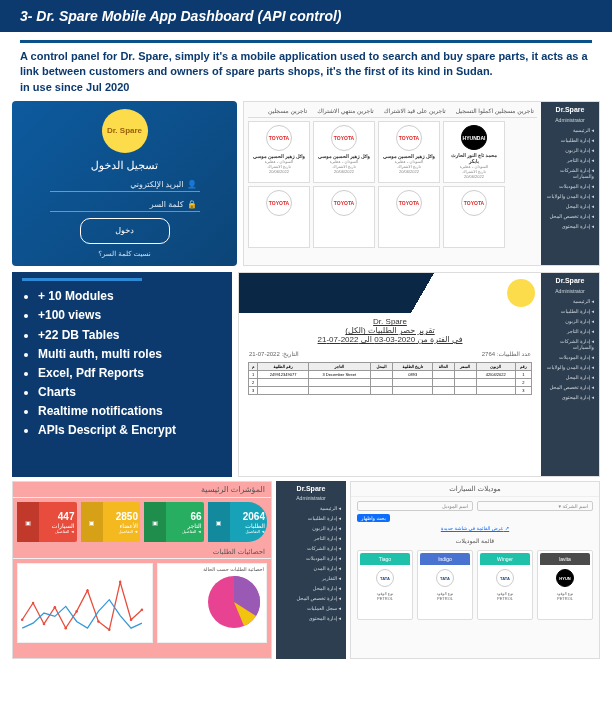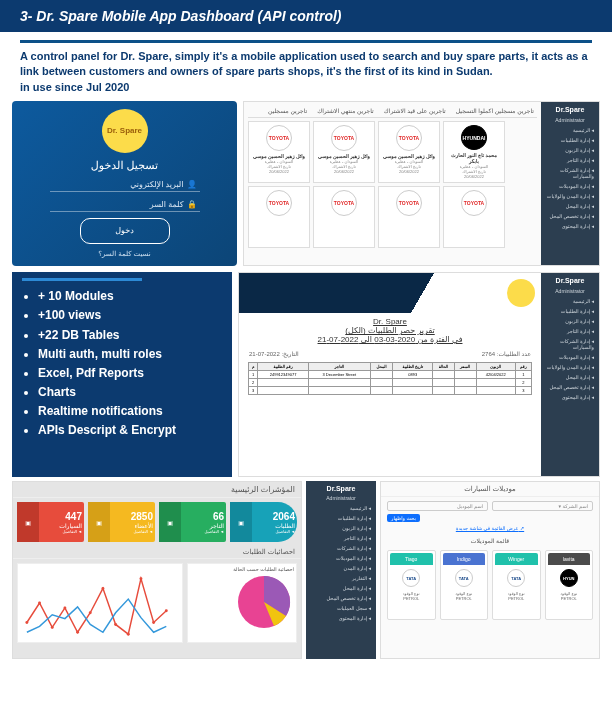--- a/index.html
+++ b/index.html
@@ -37,21 +37,21 @@
 .report-main { flex: 1; }
 .report-head { height: 40px; background: linear-gradient(120deg,#0a2846 60%,#fff 60%); display: flex; align-items: center; justify-content: flex-end; padding: 0 6px; }
 .report-head .rlogo { width: 28px; height: 28px; background: #fcdc4a; border-radius: 50%; }
 .report-title { text-align: center; padding: 4px; font-size: 8px; color: #333; }
 .report-title .underline { text-decoration: underline; }
 .report-meta { display: flex; justify-content: space-between; padding: 2px 10px; font-size: 6px; color: #666; }
 .report-table { width: 94%; margin: 3px auto; border-collapse: collapse; font-size: 4px; }
 .report-table th, .report-table td { border: 1px solid #999; padding: 1px; text-align: center; }
 .report-table th { background: #eee; }
 .row3 { display: flex; gap: 4px; padding: 4px 12px 0 12px; height: 182px; }
-.stats-box { width: 290px; border: 1px solid #ddd; background: #e5e5e5; }
+.stats-box { width: 260px; border: 1px solid #ddd; background: #fca5a5; }
 .stats-head { text-align: right; padding: 3px 6px; font-size: 8px; color: #555; border-bottom: 1px solid #eee; }
 .stat-cards { display: flex; gap: 4px; padding: 4px; }
 .stat { flex: 1; height: 40px; border-radius: 2px; display: flex; color: #fff; font-size: 6px; align-items: center; }
 .stat .left { width: 22px; height: 100%; display: flex; align-items: center; justify-content: center; }
 .stat .right { flex: 1; padding: 2px; text-align: right; }
 .stat .num { font-size: 10px; font-weight: bold; }
 .stat.red { background: #e74c3c; } .stat.red .left { background: #c0392b; }
 .stat.yellow { background: #f5b920; } .stat.yellow .left { background: #d6a017; }
 .stat.green { background: #27ae60; } .stat.green .left { background: #1f8e4d; }
 .stat.cyan { background: #17a2b8; border-radius: 19px; } .stat.cyan .left { background: #12899c; }

